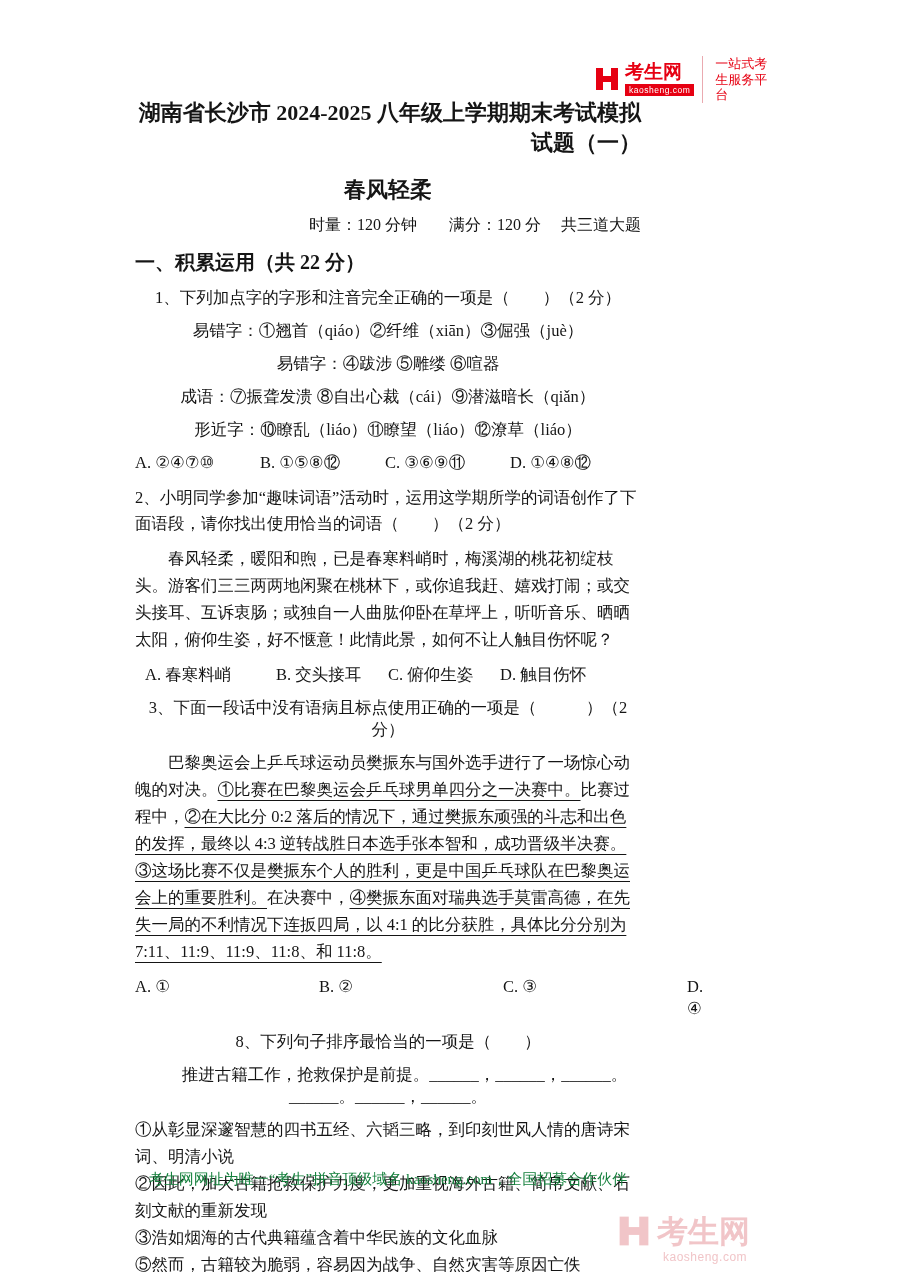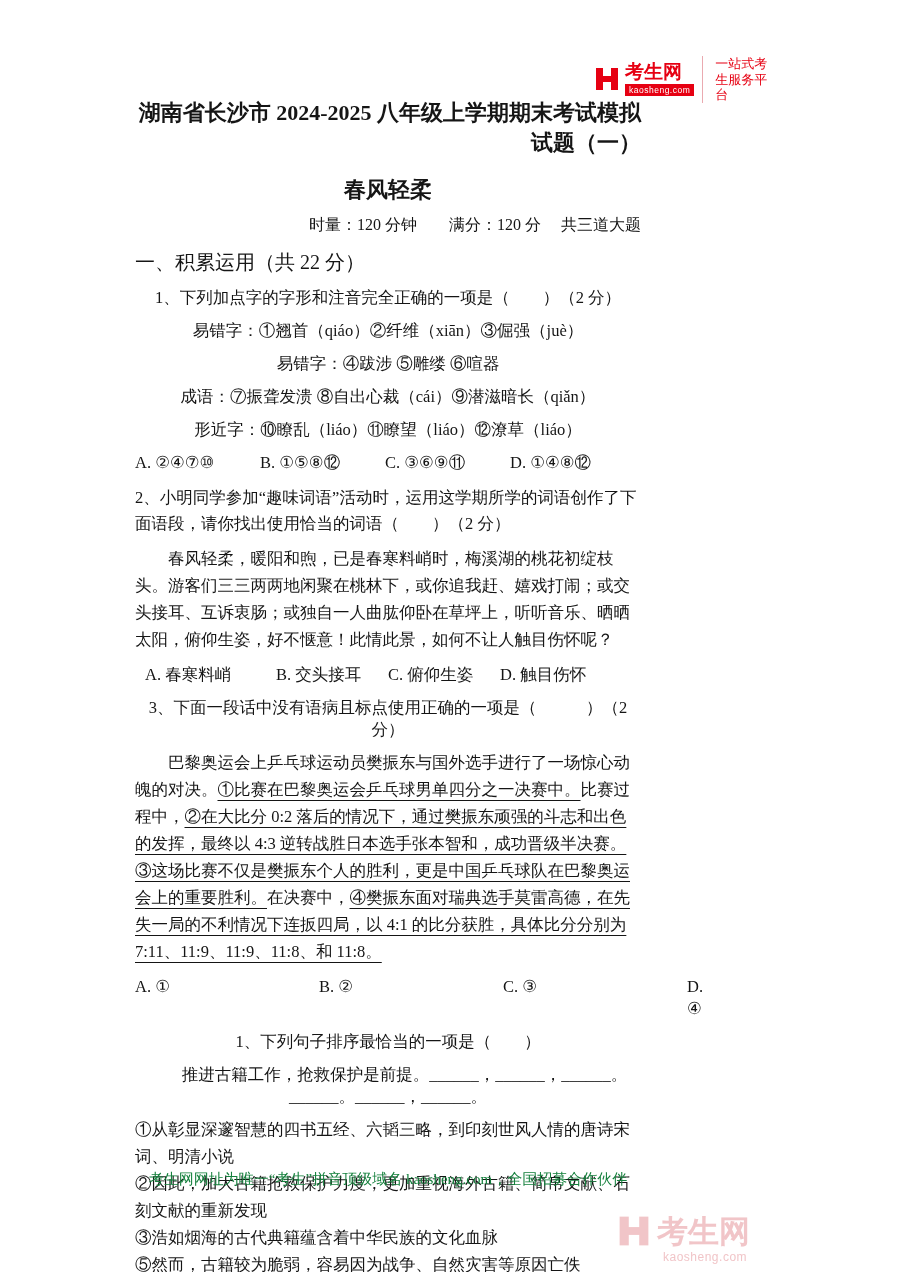--- a/index.html
+++ b/index.html
@@ -21,21 +21,21 @@
                   letter-spacing:.5px; margin-top:2px;
                   font-family:"Liberation Sans","DejaVu Sans",sans-serif; }
   .brand-tagline { color:#e60012; font-size:13px; margin-left:8px; padding-left:12px;
                    border-left:1px solid #eaaab0; line-height:1.2; }
 
   
   .doc { padding:98px 135px 0 135px; }
   .title { font-size:22px; font-weight:bold; text-align:right; line-height:30px; }
   .subtitle { font-size:22px; font-weight:bold; text-align:center; margin-top:17px; }
   .meta { font-size:16px; text-align:right; margin-top:10px; }
-  .section { font-size:20px; font-weight:normal; margin-top:13px; }
+  .section { font-size:20px; font-weight:bold; margin-top:13px; }
 
   .line { font-size:16.5px; line-height:22px; margin-top:11px;text-align:center; }
   .para { font-size:16.5px; line-height:26px; margin-top:11px; }
   .passage { font-size:16.5px; line-height:27px; text-indent:2em; margin-top:8px; }
   .indent { text-indent:2em; }
   .item { font-size:16.5px; line-height:27px; }
   .items { margin-top:8px; }
 
   .opts { display:grid; font-size:16.5px; margin-top:11px; line-height:22px; }
   .opts-q1 { grid-template-columns:125px 125px 125px 1fr; }
@@ -105,21 +105,21 @@
 
     <p class="line">3、下面一段话中没有语病且标点使用正确的一项是（　　　）（2 分）</p>
     <p class="passage"><span>巴黎奥运会上乒乓球运动员樊振东与国外选手进行了一场惊心动魄的对决。</span><span class="u">①比赛在巴黎奥运会乒乓球男单四分之一决赛中。</span><span>比赛过程中，</span><span class="u">②在大比分 0:2 落后的情况下，通过樊振东顽强的斗志和出色的发挥，最终以 4:3 逆转战胜日本选手张本智和，成功晋级半决赛。</span><span class="u">③这场比赛不仅是樊振东个人的胜利，更是中国乒乓球队在巴黎奥运会上的重要胜利。</span><span>在决赛中，</span><span class="u">④樊振东面对瑞典选手莫雷高德，在先失一局的不利情况下连扳四局，以 4:1 的比分获胜，具体比分分别为 7:11、11:9、11:9、11:8、和 11:8。</span></p>
     <div class="opts opts-q3">
       <span>A. ①</span>
       <span>B. ②</span>
       <span>C. ③</span>
       <span>D. ④</span>
     </div>
 
-    <p class="line">1、下列句子排序最恰当的一项是（　　）</p>
+    <p class="line">8、下列句子排序最恰当的一项是（　　）</p>
     <p class="line indent">推进古籍工作，抢救保护是前提。______，______，______。______。______，______。</p>
     <div class="items">
       <p class="item">①从彰显深邃智慧的四书五经、六韬三略，到印刻世风人情的唐诗宋词、明清小说</p>
       <p class="item">②因此，加大古籍抢救保护力度，更加重视海外古籍、简帛文献、石刻文献的重新发现</p>
       <p class="item">③浩如烟海的古代典籍蕴含着中华民族的文化血脉</p>
       <p class="item">⑤然而，古籍较为脆弱，容易因为战争、自然灾害等原因亡佚</p>
       <p class="item">⑥才能为我们更好挖掘整理、综合利用古代文献夯实根基</p>
     </div>
     <div class="opts opts-q4">
       <span>A. ④①③⑤②⑥</span>

